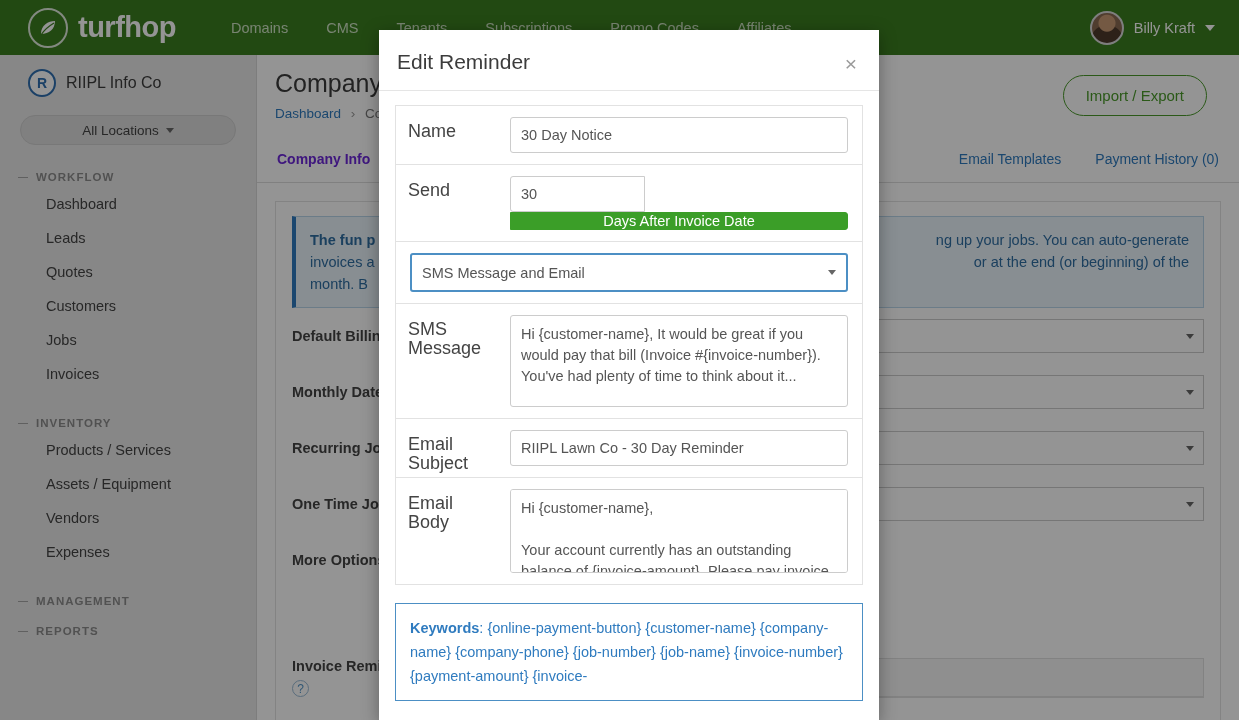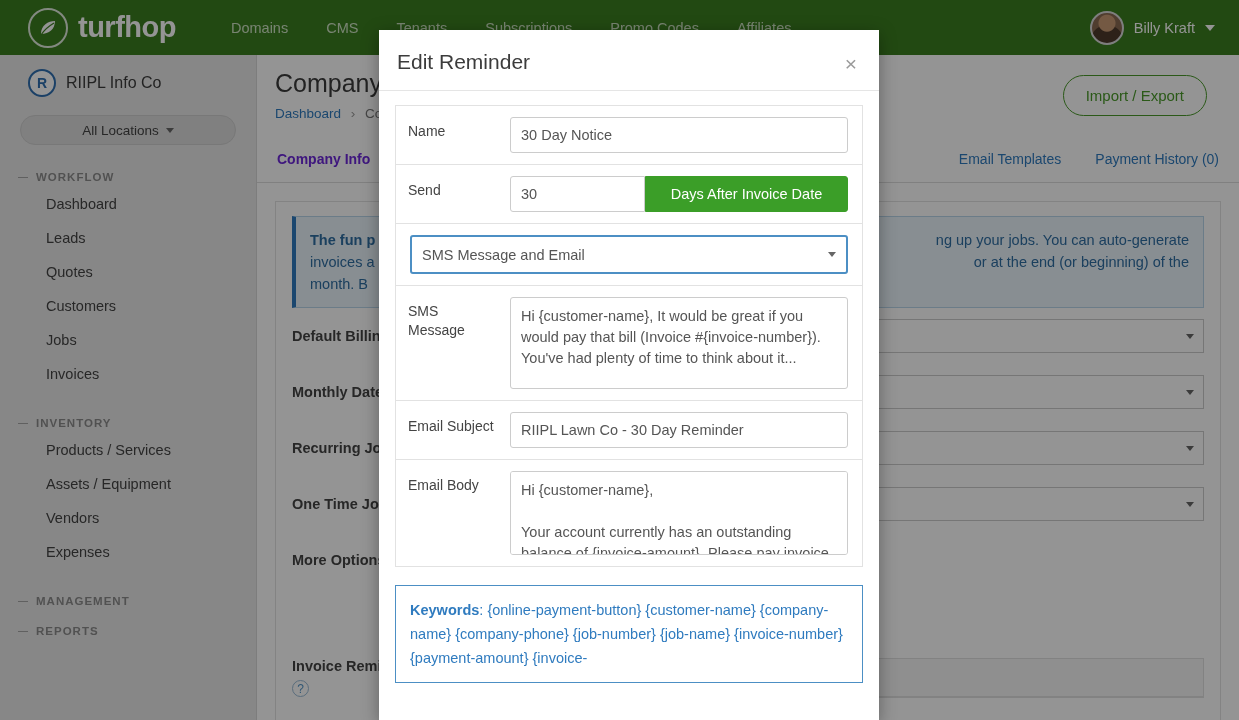--- a/index.html
+++ b/index.html
@@ -259,40 +259,40 @@
     border: 1px solid #e2e2e2;
     border-bottom: none;
   }
   .mrow {
     display: flex;
     border-bottom: 1px solid #e2e2e2;
   }
   .mlabel {
     width: 100px;
     padding: 16px 0 0 12px;
-    font-size: 14px; color: #444;
+    font-size: 18px; color: #444;
     line-height: 19px;
   }
   .mfield {
     flex: 1;
     padding: 11px 14px 11px 14px;
     display: flex; align-items: flex-start; justify-content: center;
   }
   .inp {
     width: 100%;
     height: 36px;
     border: 1px solid #cccccc;
     border-radius: 3px;
     padding: 0 10px;
     font-size: 14.5px;
     color: #555;
     font-family: "Liberation Sans", sans-serif;
     background: #ffffff;
   }
-  .inp-group { display: flex; width: 100%; }
+  .inp-group { display: flex; width: 100%; flex-direction: column; }
   .inp-group .inp {
     border-top-right-radius: 0; border-bottom-right-radius: 0;
     width: 135px;
   }
   .inp-addon {
     flex: 1;
     background: #3b9e28;
     color: #ffffff;
     font-size: 14.5px;
     height: 36px;

